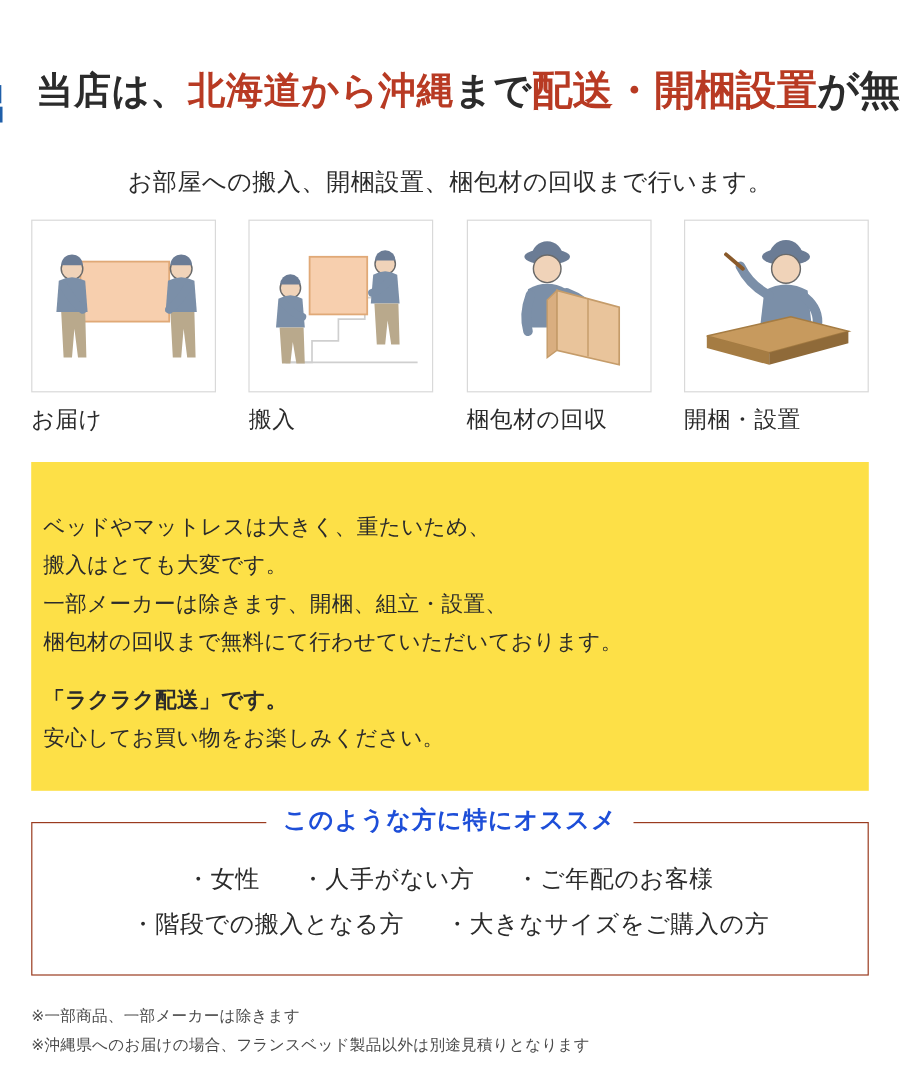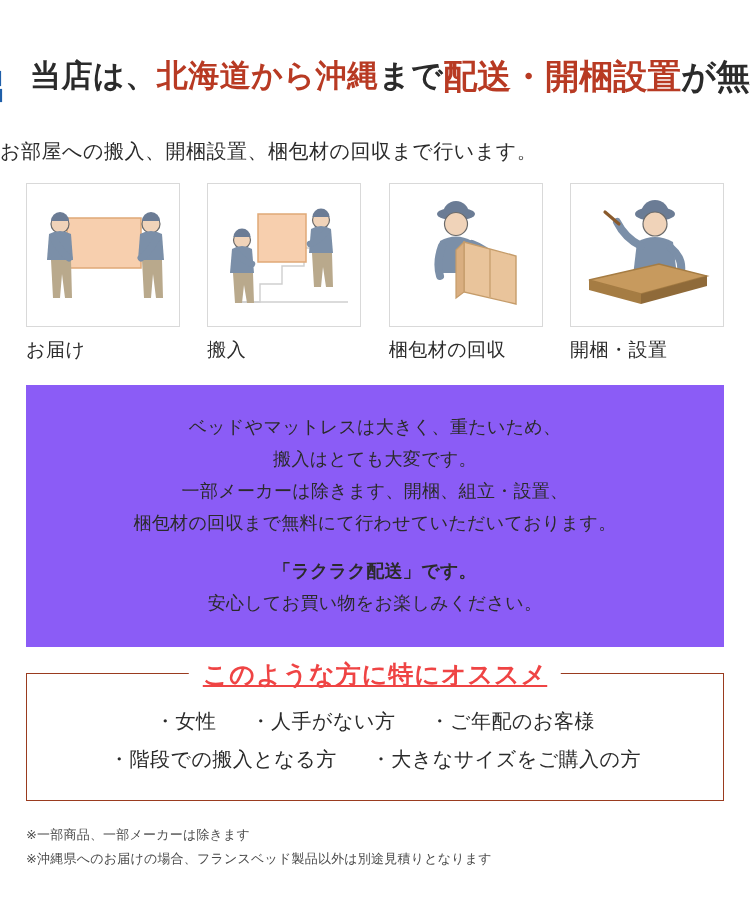--- a/index.html
+++ b/index.html
@@ -49,20 +49,21 @@
   .hl-dark { color: #2b2b2b; }
   .hl-red  { color: #b83a23; }
   .headline-line-2 {
     font-size: 34px;
     font-weight: bold;
     line-height: 1.2;
     white-space: nowrap;
   }
 
   .subheading {
+    text-align: center;
     font-size: 20px;
     color: #2b2b2b;
     letter-spacing: 0.5px;
     margin-top: 10px;
     margin-bottom: 18px;
   }
 
   
   .steps {
     display: flex;
@@ -85,23 +86,23 @@
     font-size: 19px;
     color: #2b2b2b;
     margin-top: 10px;
     letter-spacing: 0.5px;
     white-space: nowrap;
   }
 
   
   .note-box {
     margin: 22px 26px 0 26px;
-    background: #8b5cf6;
-    padding: 26px 10px 28px 10px;
-    text-align: center;
+    background: #fde047;
+    padding: 38px 10px 28px 10px;
+    text-align: left;
   }
   .note-line {
     font-size: 18px;
     color: #2b2b2b;
     line-height: 1.78;
     letter-spacing: 0.3px;
   }
   .note-gap { height: 16px; }
   .note-strong {
     font-weight: bold;
@@ -115,26 +116,25 @@
     padding: 28px 10px 22px 10px;
     text-align: center;
   }
   .recommend-title {
     position: absolute;
     top: -16px;
     left: 50%;
     transform: translateX(-50%);
     background: #ffffff;
     padding: 0 14px;
-    font-size: 25px;
+    font-size: 20px;
     font-weight: bold;
-    color: #ef4444;
+    color: #1d4ed8;
     white-space: nowrap;
     letter-spacing: 1px;
-    text-decoration: underline;
   }
   .recommend-row {
     font-size: 20px;
     color: #2b2b2b;
     line-height: 1.9;
     letter-spacing: 0.5px;
     white-space: nowrap;
   }
   .rec-item { margin: 12px 14px; }
 

